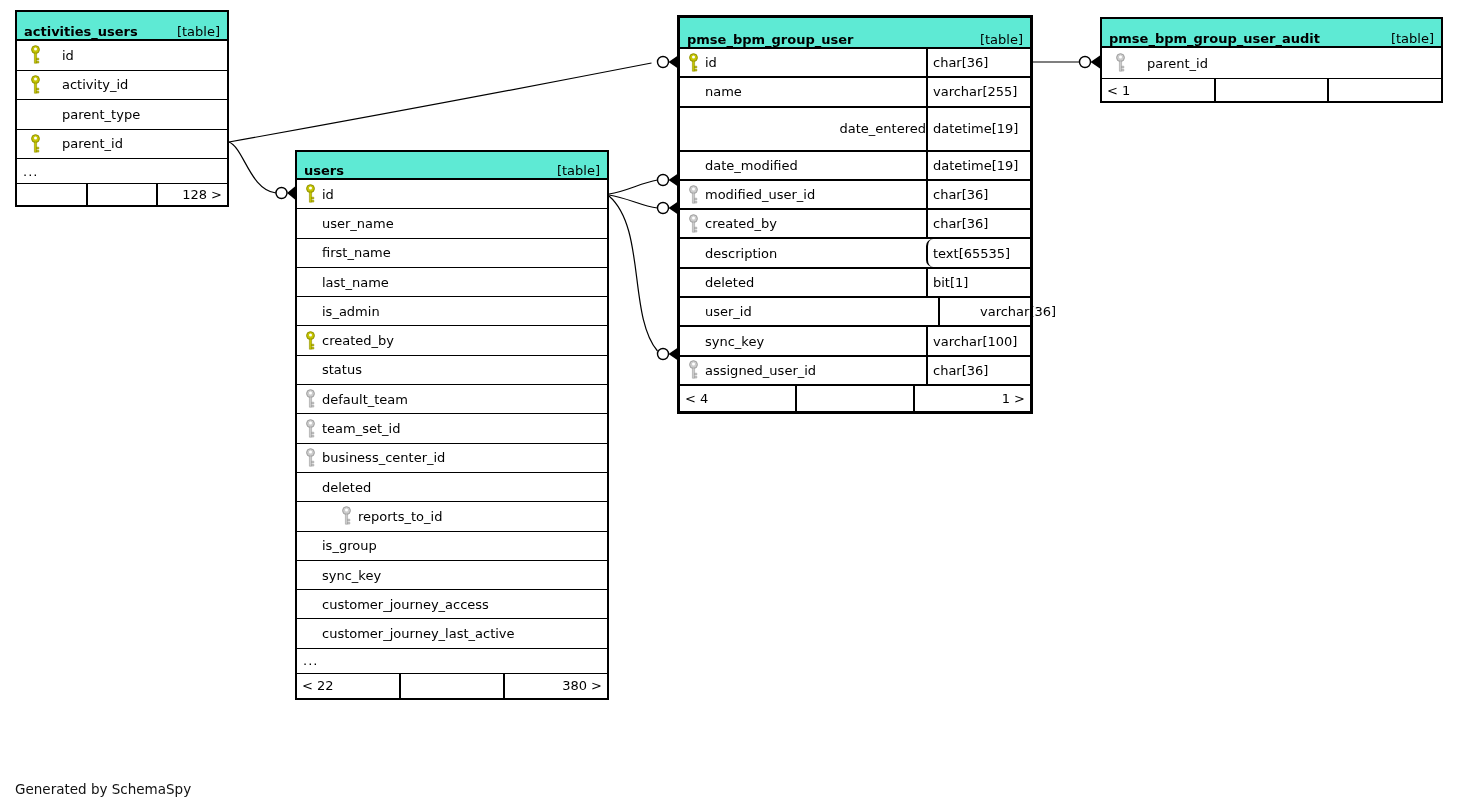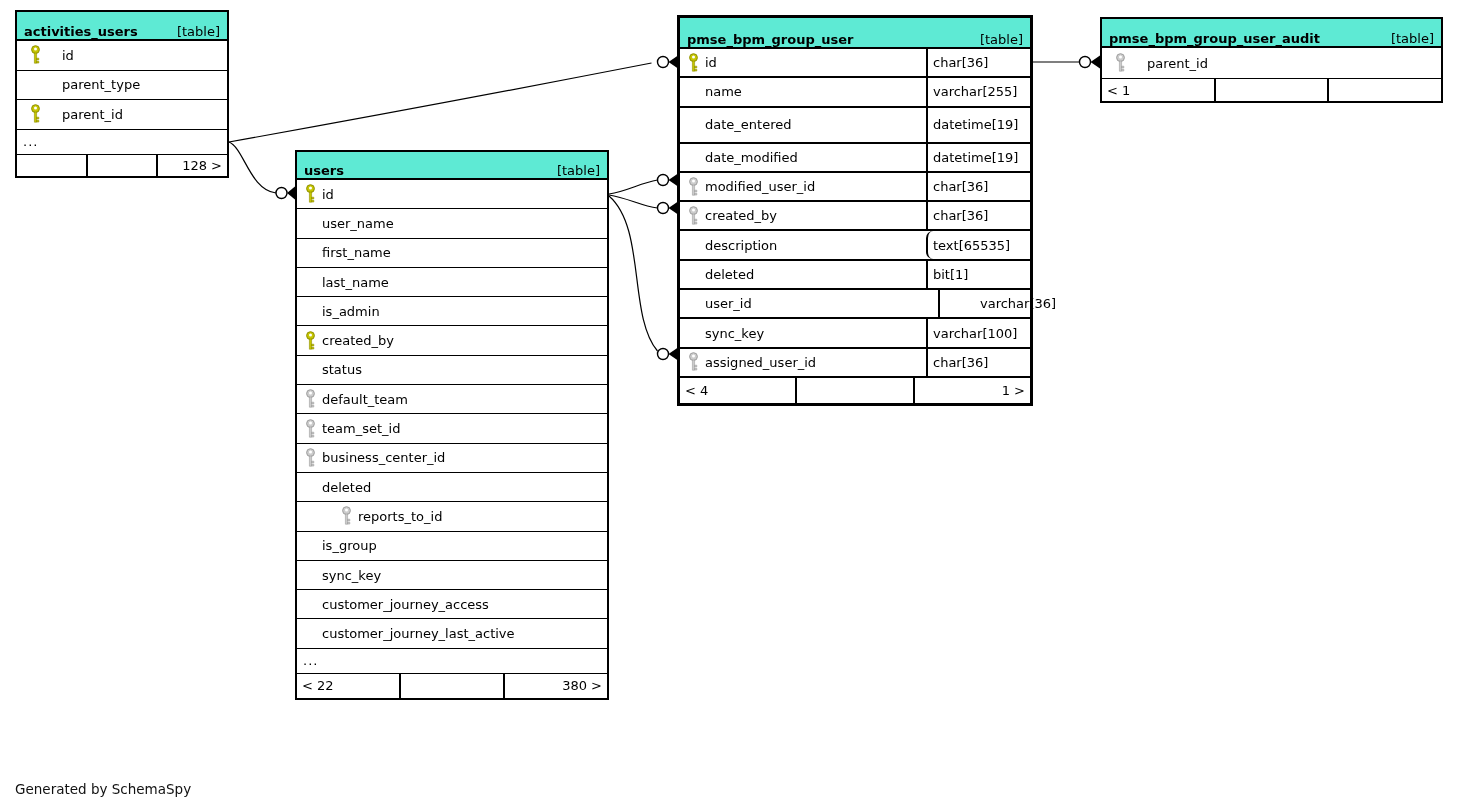--- a/index.html
+++ b/index.html
@@ -77,20 +77,28 @@
       </div>
       <div class="row" style="height: 29.5px;">
         <svg class="kicon" width="11" height="20" viewBox="0 0 11 20">
           <circle cx="5.5" cy="4.6" r="3.9" fill="#c6c600" stroke="#8f8f00" stroke-width="1"></circle>
           <circle cx="5.5" cy="3.9" r="1.5" fill="#ffffff"></circle>
           <path d="M4.4 8 h2.2 v10.2 h-2.2 z M6.6 13.2 h2.2 v1.7 h-2.2 z M6.6 16.3 h2.2 v1.7 h-2.2 z" fill="#c6c600" stroke="#8f8f00" stroke-width="0.6"></path>
         </svg>
         <span class="cname">id</span>
       </div>
       <div class="row" style="height: 29.5px;">
+        <svg class="kicon" width="11" height="20" viewBox="0 0 11 20">
+          <circle cx="5.5" cy="4.6" r="3.9" fill="#c6c600" stroke="#8f8f00" stroke-width="1"></circle>
+          <circle cx="5.5" cy="3.9" r="1.5" fill="#ffffff"></circle>
+          <path d="M4.4 8 h2.2 v10.2 h-2.2 z M6.6 13.2 h2.2 v1.7 h-2.2 z M6.6 16.3 h2.2 v1.7 h-2.2 z" fill="#c6c600" stroke="#8f8f00" stroke-width="0.6"></path>
+        </svg>
+        <span class="cname">activity_id</span>
+      </div>
+      <div class="row" style="height: 29.5px;">
         <span class="kspace"></span>
         <span class="cname">parent_type</span>
       </div>
       <div class="row" style="height: 29.5px;">
         <svg class="kicon" width="11" height="20" viewBox="0 0 11 20">
           <circle cx="5.5" cy="4.6" r="3.9" fill="#c6c600" stroke="#8f8f00" stroke-width="1"></circle>
           <circle cx="5.5" cy="3.9" r="1.5" fill="#ffffff"></circle>
           <path d="M4.4 8 h2.2 v10.2 h-2.2 z M6.6 13.2 h2.2 v1.7 h-2.2 z M6.6 16.3 h2.2 v1.7 h-2.2 z" fill="#c6c600" stroke="#8f8f00" stroke-width="0.6"></path>
         </svg>
         <span class="cname">parent_id</span>
@@ -214,21 +222,21 @@
           <path d="M4.4 8 h2.2 v10.2 h-2.2 z M6.6 13.2 h2.2 v1.7 h-2.2 z M6.6 16.3 h2.2 v1.7 h-2.2 z" fill="#c6c600" stroke="#8f8f00" stroke-width="0.6"></path>
         </svg>
         <span class="cname">id</span>
         <span class="ctype" style="width: 104px;">char[36]</span>
       </div>
       <div class="row" style="height: 29.3px;">
         <span class="kspace"></span>
         <span class="cname">name</span>
         <span class="ctype" style="width: 104px;">varchar[255]</span>
       </div>
-      <div class="row" style="height: 36px;">
+      <div class="row" style="height: 44px; text-align: right;">
         <span class="kspace"></span>
         <span class="cname">date_entered</span>
         <span class="ctype" style="width: 104px;">datetime[19]</span>
       </div>
       <div class="row" style="height: 29.3px;">
         <span class="kspace"></span>
         <span class="cname">date_modified</span>
         <span class="ctype" style="width: 104px;">datetime[19]</span>
       </div>
       <div class="row" style="height: 29.3px;">

